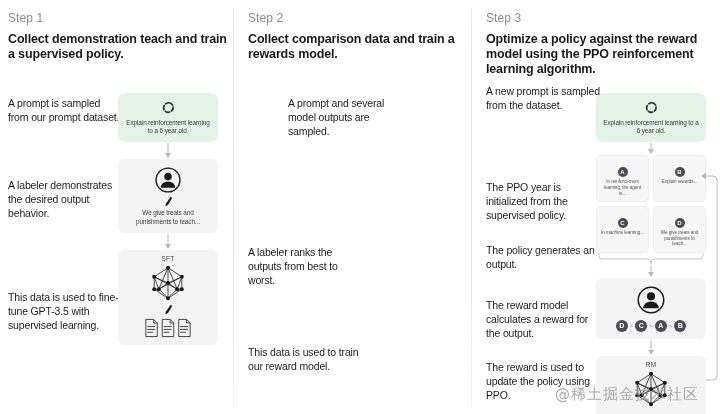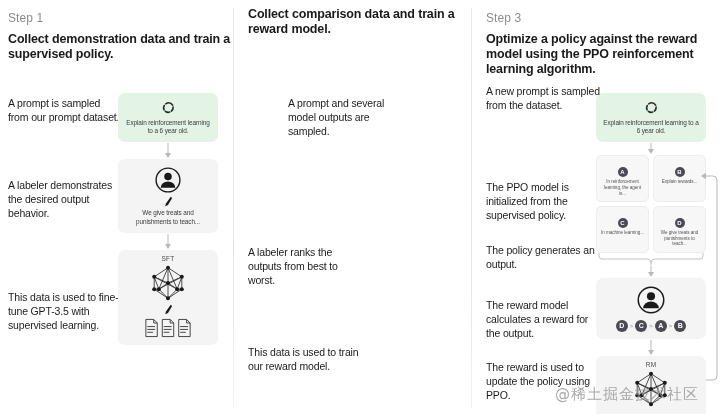--- a/index.html
+++ b/index.html
@@ -142,21 +142,21 @@
 </head>
 <body>
 
 <div id="root">
 
   <div class="divider div-1"></div>
   <div class="divider div-2"></div>
 
   <div class="col col-1">
     <div class="step-label">Step 1</div>
-    <div class="step-title">Collect demonstration data and train a supervised policy.</div>
+    <div class="step-title">Collect demonstration teach and train a supervised policy.</div>
 
     <div class="note" style="top:96px;">A prompt is sampled from our prompt dataset.</div>
     <div class="note" style="top:178px;">A labeler demonstrates the desired output behavior.</div>
     <div class="note" style="top:290px;">This data is used to fine-tune GPT-3.5 with supervised learning.</div>
 
     <div class="flow c1-flow">
 
       <div class="card green">
         <div class="icon-wrap">
           <svg width="15" height="15" viewBox="0 0 24 24">
@@ -235,21 +235,22 @@
                 <path d="M59 2 v5 h5"></path>
               <path d="M50 12 h11 M50 16 h11 M50 20 h8"></path>
             </g>
           </svg>
         </div>
       </div>
     </div>
   </div>
 
   <div class="col col-2">
-    <div class="step-title">Collect comparison data and train a reward model.</div>
+    <div class="step-label">Step 2</div>
+    <div class="step-title">Collect comparison data and train a rewards model.</div>
 
     <div class="note" style="top:96px;margin-left:40px;">A prompt and several model outputs are sampled.</div>
     <div class="note" style="top:345px;">This data is used to train our reward model.</div>
     <div class="note" style="top:245px;">A labeler ranks the outputs from best to worst.</div>
 
     <div class="flow c2-flow">
 
       <div class="card green">
         <div class="icon-wrap">
           <svg width="15" height="15" viewBox="0 0 24 24">
@@ -352,21 +353,21 @@
         </div>
       </div>
     </div>
   </div>
 
   <div class="col col-3">
     <div class="step-label">Step 3</div>
     <div class="step-title">Optimize a policy against the reward model using the PPO reinforcement learning algorithm.</div>
 
     <div class="note" style="top:84px;">A new prompt is sampled from the dataset.</div>
-    <div class="note" style="top:180px;">The PPO model is initialized from the supervised policy.</div>
+    <div class="note" style="top:180px;">The PPO year is initialized from the supervised policy.</div>
     <div class="note" style="top:243px;">The policy generates an output.</div>
     <div class="note" style="top:298px;">The reward model calculates a reward for the output.</div>
     <div class="note" style="top:360px;">The reward is used to update the policy using PPO.</div>
 
   </div>
 
   <div class="loop">
     <svg width="18" height="218" viewBox="0 0 18 218">
       <path d="M6 212 h7 a4 4 0 0 0 4 -4 v-196 a4 4 0 0 0 -4 -4 h-7" fill="none" stroke="#b8b8b8" stroke-width="1"></path>
       <path d="M6 8 l5 -3.2 v6.4 z" fill="#b8b8b8" transform="translate(-5,0)"></path>

